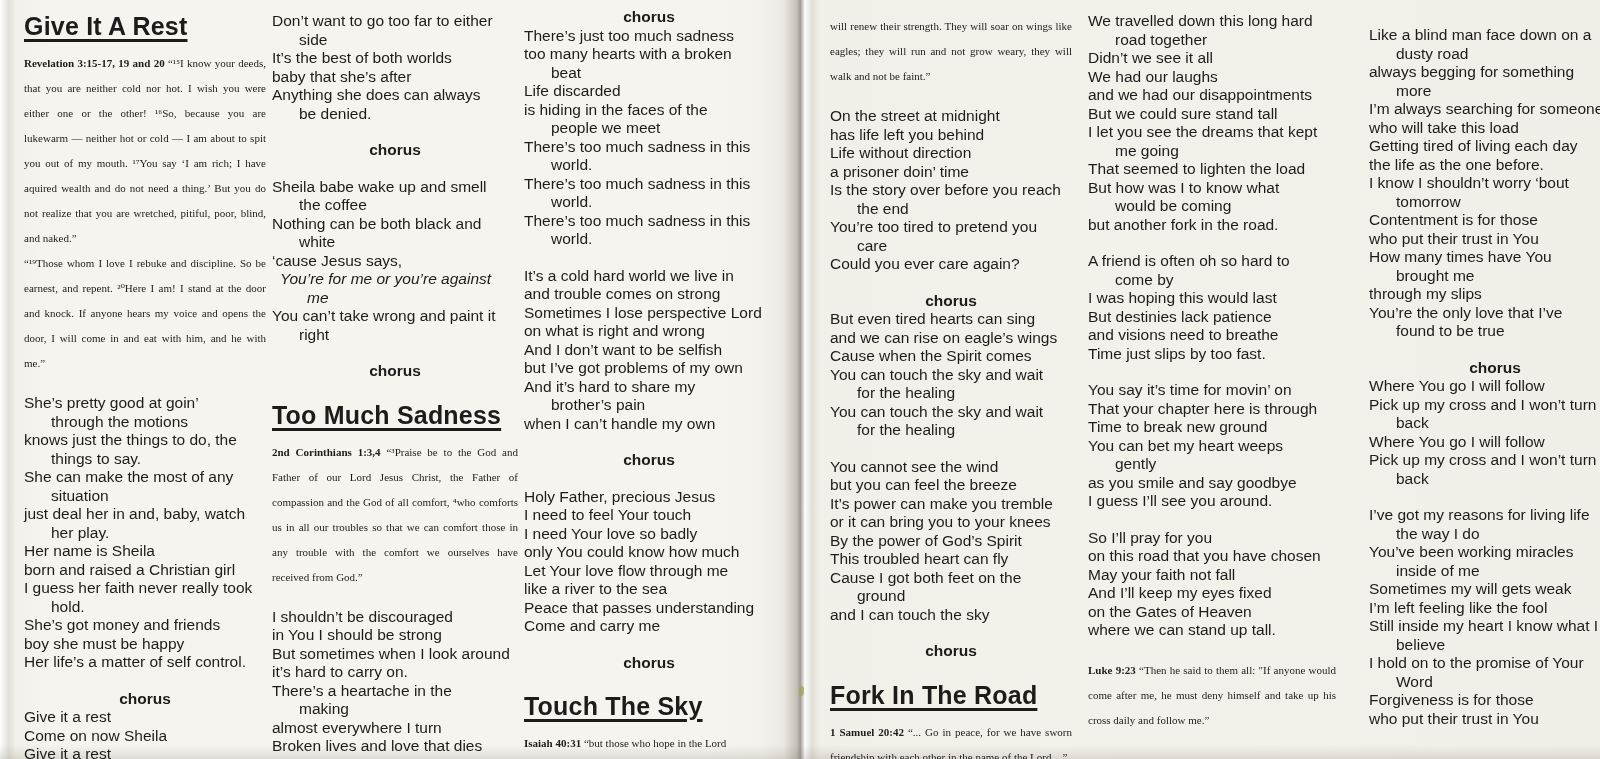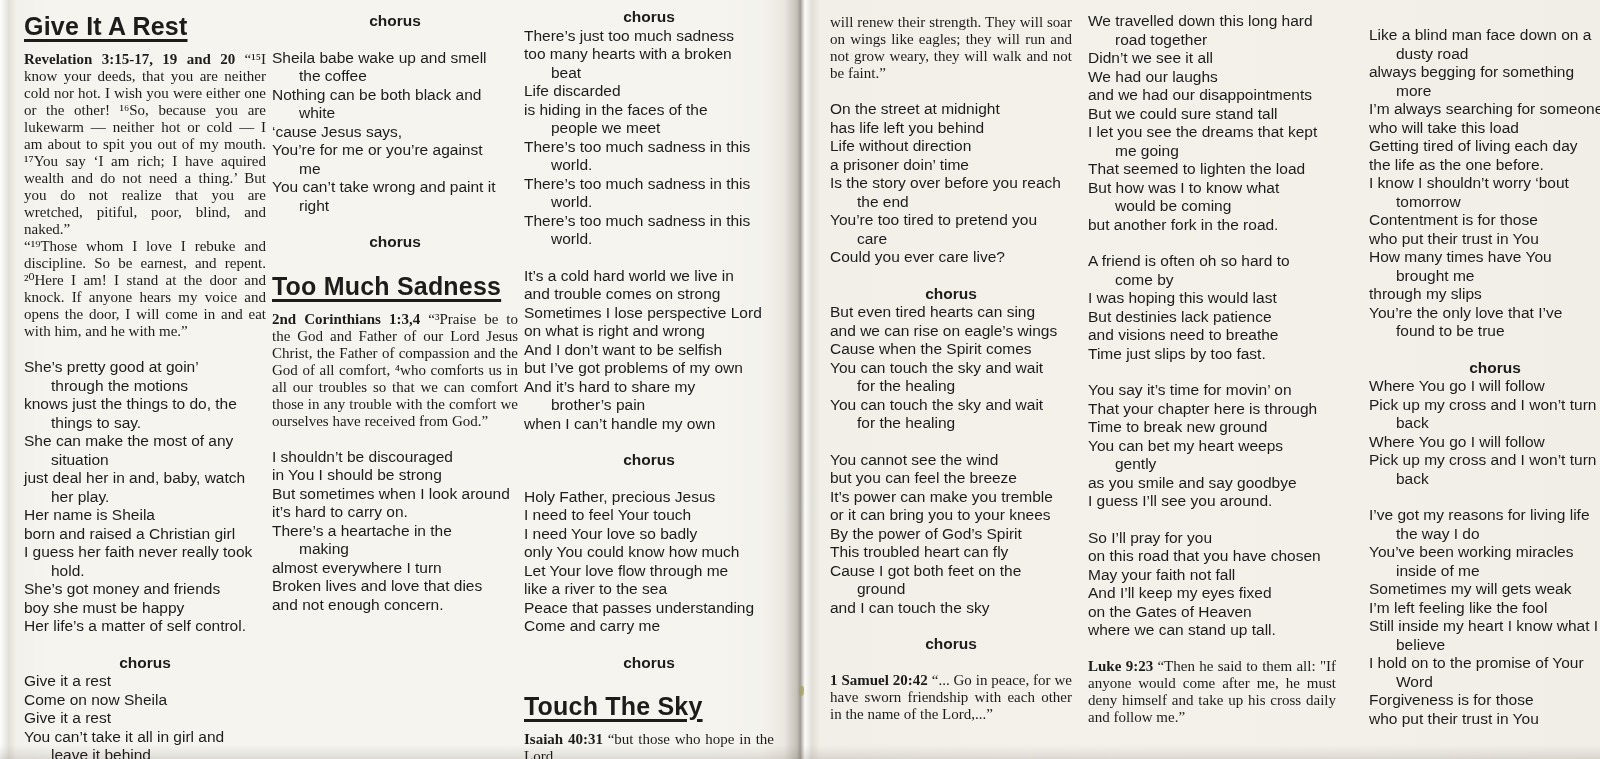--- a/index.html
+++ b/index.html
@@ -55,31 +55,31 @@
 
   .song-title{
     font-size:25px;font-weight:700;letter-spacing:.2px;
     text-decoration:underline;text-decoration-thickness:3px;text-underline-offset:4px;
     margin:20px 0 10px 0;white-space:nowrap;
   }
   .column .song-title:first-child{margin-top:2px;}
 
   .scripture{
     font-family:"Liberation Serif","DejaVu Serif",serif;
-    font-size:15px;line-height:17px;text-align:justify;
+    font-size:11px;line-height:25px;text-align:justify;
     margin:0 0 18px 0;
   }
   .scripture p{margin:0;}
   .scripture-ref{font-weight:700;}
 
   .stanza{margin:0 0 18px 0;font-size:15.5px;line-height:18.5px;}
   .chorus-label{font-weight:700;text-align:center;}
   .lyric-line{white-space:nowrap;}
   .lyric-line.ind{padding-left:27px;}
-  .lyric-line.em{}
+  .lyric-line.em{font-style:italic;margin-left:8px;}
 </style>
 </head>
 <body>
 
 <div class="spread">
   <div class="page-left"></div>
   <div class="page-right"></div>
   <div class="gutter"></div>
   <div class="edge-left"></div>
   <div class="edge-bottom"></div>
@@ -115,20 +115,28 @@
           <div class="lyric-line">Give it a rest</div>
           <div class="lyric-line">You can’t take it all in girl and</div>
           <div class="lyric-line ind">leave it behind</div>
         </div>
         <div class="stanza">
           <div class="lyric-line">She’s made her life out of hiding</div>
         </div>
       </div>
       <div class="column col-1">
         <div class="stanza">
+          <div class="lyric-line">Don’t want to go too far to either</div>
+          <div class="lyric-line ind">side</div>
+          <div class="lyric-line">It’s the best of both worlds</div>
+          <div class="lyric-line">baby that she’s after</div>
+          <div class="lyric-line">Anything she does can always</div>
+          <div class="lyric-line ind">be denied.</div>
+        </div>
+        <div class="stanza">
           <div class="chorus-label">chorus</div>
         </div>
         <div class="stanza">
           <div class="lyric-line">Sheila babe wake up and smell</div>
           <div class="lyric-line ind">the coffee</div>
           <div class="lyric-line">Nothing can be both black and</div>
           <div class="lyric-line ind">white</div>
           <div class="lyric-line">‘cause Jesus says,</div>
           <div class="lyric-line em">You’re for me or you’re against</div>
           <div class="lyric-line ind em">me</div>
@@ -208,21 +216,21 @@
         </div>
         <div class="stanza">
           <div class="lyric-line">On the street at midnight</div>
           <div class="lyric-line">has life left you behind</div>
           <div class="lyric-line">Life without direction</div>
           <div class="lyric-line">a prisoner doin’ time</div>
           <div class="lyric-line">Is the story over before you reach</div>
           <div class="lyric-line ind">the end</div>
           <div class="lyric-line">You’re too tired to pretend you</div>
           <div class="lyric-line ind">care</div>
-          <div class="lyric-line">Could you ever care live?</div>
+          <div class="lyric-line">Could you ever care again?</div>
         </div>
         <div class="stanza">
           <div class="chorus-label">chorus</div>
           <div class="lyric-line">But even tired hearts can sing</div>
           <div class="lyric-line">and we can rise on eagle’s wings</div>
           <div class="lyric-line">Cause when the Spirit comes</div>
           <div class="lyric-line">You can touch the sky and wait</div>
           <div class="lyric-line ind">for the healing</div>
           <div class="lyric-line">You can touch the sky and wait</div>
           <div class="lyric-line ind">for the healing</div>
@@ -234,20 +242,21 @@
           <div class="lyric-line">or it can bring you to your knees</div>
           <div class="lyric-line">By the power of God’s Spirit</div>
           <div class="lyric-line">This troubled heart can fly</div>
           <div class="lyric-line">Cause I got both feet on the</div>
           <div class="lyric-line ind">ground</div>
           <div class="lyric-line">and I can touch the sky</div>
         </div>
         <div class="stanza">
           <div class="chorus-label">chorus</div>
         </div>
+        <div class="song-title">Fork In The Road</div>
         <div class="scripture">
           <p><span class="scripture-ref">1 Samuel 20:42  </span>“... Go in peace, for we have sworn friendship with each other in the name of the Lord,...”</p>
         </div>
       </div>
       <div class="column col-4">
         <div class="stanza">
           <div class="lyric-line">We travelled down this long hard</div>
           <div class="lyric-line ind">road together</div>
           <div class="lyric-line">Didn’t we see it all</div>
           <div class="lyric-line">We had our laughs</div>

